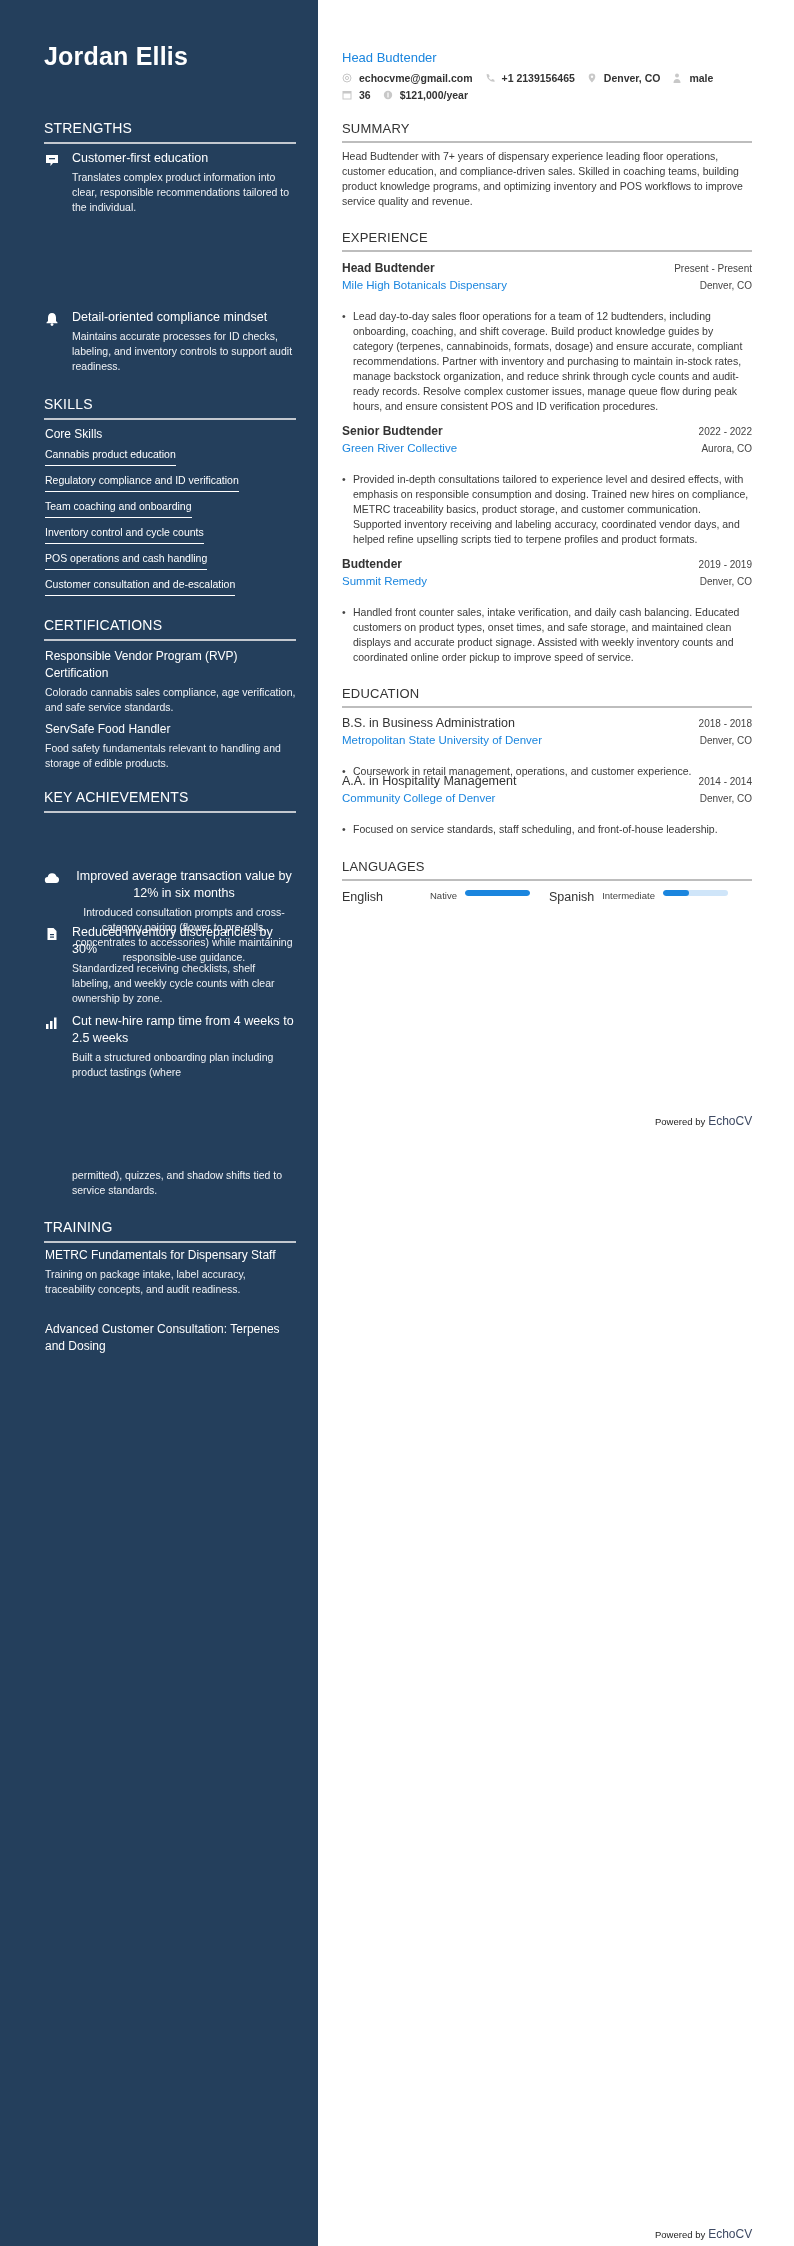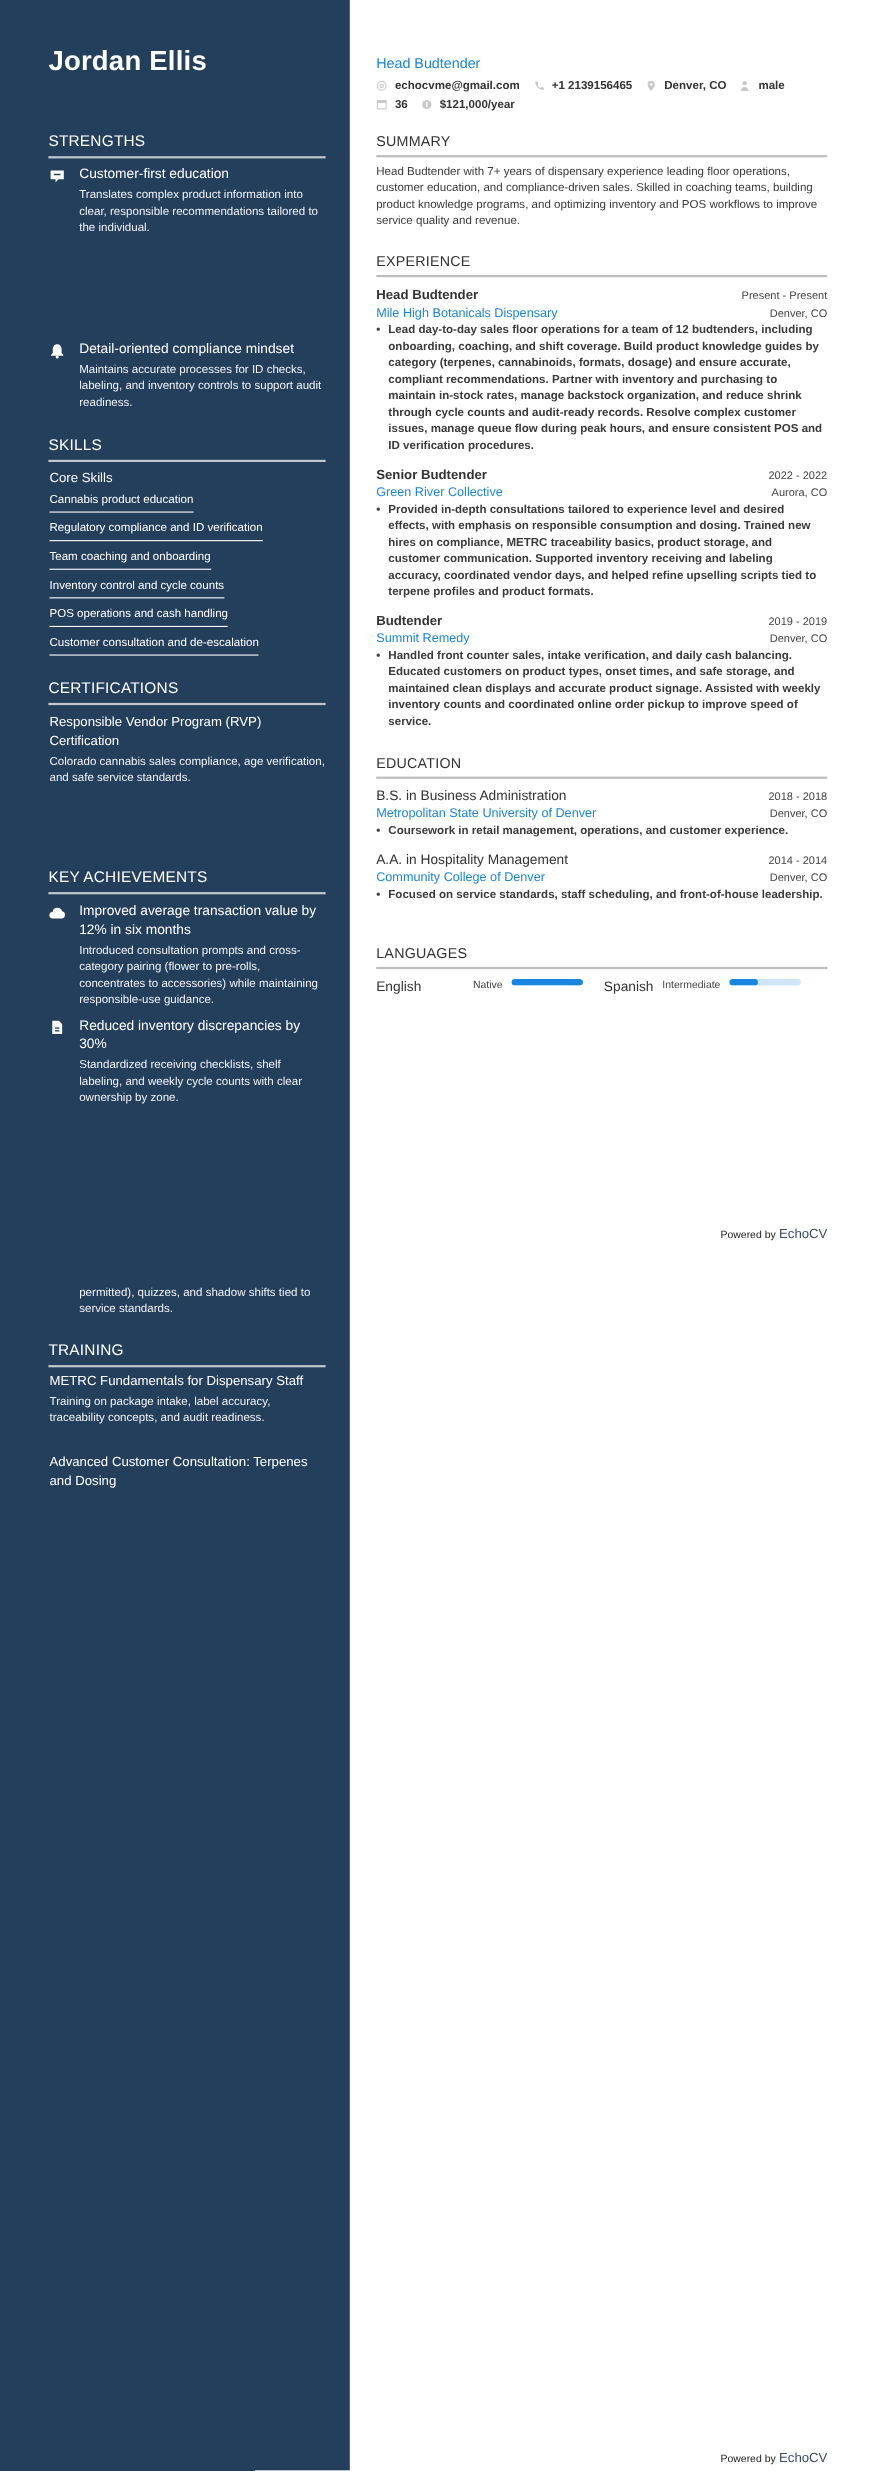--- a/index.html
+++ b/index.html
@@ -34,21 +34,21 @@
   .para { position: absolute; left: 342px; width: 410px; font-size: 10.5px; line-height: 15px; color: #3a3a3a; }
 
   .entry { position: absolute; left: 342px; width: 410px; }
   .entry .r1 { display: flex; justify-content: space-between; align-items: baseline; }
   .entry .title { font-size: 12px; font-weight: bold; color: #333; }
   .entry .title.light { font-weight: normal; font-size: 12.5px; }
   .entry .date { font-size: 10px; color: #444; }
   .entry .r2 { display: flex; justify-content: space-between; align-items: baseline; margin-top: 4px; }
   .entry .org { font-size: 11.5px; color: #1a85de; }
   .entry .loc { font-size: 10px; color: #444; }
-  .entry ul { list-style: none; margin-top: 2px; font-weight: bold; }
+  .entry ul { list-style: none; margin-top: 18px; }
   .entry li { position: relative; padding-left: 11px; font-size: 10.5px; line-height: 15px; color: #3a3a3a; }
   .entry li::before { content: "•"; position: absolute; left: 0; top: 0; color: #444; }
 
   .langs { position: absolute; left: 342px; top: 890px; width: 410px; display: flex; align-items: center; }
   .lang { display: flex; }
   .lang .ln { font-size: 12.5px; color: #333; }
   .lang .lv { font-size: 9.5px; color: #444; margin-right: 8px; }
   .bar { height: 6px; border-radius: 3px; background: #cfe5f9; overflow: hidden; }
   .bar .fill { height: 100%; background: #1a85de; border-radius: 3px; }
 
@@ -87,37 +87,50 @@
   <div class="skill" style="top:500px;">Team coaching and onboarding</div>
   <div class="skill" style="top:526px;">Inventory control and cycle counts</div>
   <div class="skill" style="top:552px;">POS operations and cash handling</div>
   <div class="skill" style="top:578px;">Customer consultation and de-escalation</div>
 
   <div class="s-heading" style="top:617px;">CERTIFICATIONS</div>
   <div class="cert" style="top:648px;">
     <div class="t">Responsible Vendor Program (RVP) Certification</div>
     <div class="d">Colorado cannabis sales compliance, age verification, and safe service standards.</div>
   </div>
+  <div class="cert" style="top:721px;">
+    <div class="t">ServSafe Food Handler</div>
+    <div class="d">Food safety fundamentals relevant to handling and storage of edible products.</div>
+  </div>
 
   <div class="s-heading" style="top:789px;">KEY ACHIEVEMENTS</div>
-  <div class="icon-item" style="top:820px;">
+  <div class="icon-item" style="top:868px;text-align:center;">
     <svg class="ic" viewBox="0 0 16 16">
         <path d="M4 13a3 3 0 0 1-.3-6A4.5 4.5 0 0 1 12.5 6.5 3.3 3.3 0 0 1 12 13z" fill="#fff"></path>
       </svg>
     <div class="t">Improved average transaction value by 12% in six months</div>
     <div class="d">Introduced consultation prompts and cross-category pairing (flower to pre-rolls, concentrates to accessories) while maintaining responsible-use guidance.</div>
   </div>
   <div class="icon-item" style="top:924px;">
     <svg class="ic" viewBox="0 0 16 16">
         <path d="M3.5 2h6l3 3v9h-9z" fill="#fff"></path>
         <rect x="6" y="8" width="4" height="1.2" fill="#243f5c"></rect>
         <rect x="6" y="10.5" width="4" height="1.2" fill="#243f5c"></rect>
       </svg>
     <div class="t">Reduced inventory discrepancies by 30%</div>
     <div class="d">Standardized receiving checklists, shelf labeling, and weekly cycle counts with clear ownership by zone.</div>
+  </div>
+  <div class="icon-item" style="top:1013px;">
+    <svg class="ic" viewBox="0 0 16 16">
+        <rect x="2" y="9" width="2.5" height="5" fill="#fff"></rect>
+        <rect x="6" y="6" width="2.5" height="8" fill="#fff"></rect>
+        <rect x="10" y="2.5" width="2.5" height="11.5" fill="#fff"></rect>
+      </svg>
+    <div class="t">Cut new-hire ramp time from 4 weeks to 2.5 weeks</div>
+    <div class="d">Built a structured onboarding plan including product tastings (where</div>
   </div>
   <div class="icon-item" style="top:1168px;">
     <div class="d" style="margin-top:0;">permitted), quizzes, and shadow shifts tied to service standards.</div>
   </div>
 
   <div class="s-heading" style="top:1219px;">TRAINING</div>
   <div class="cert" style="top:1247px;">
     <div class="t">METRC Fundamentals for Dispensary Staff</div>
     <div class="d">Training on package intake, label accuracy, traceability concepts, and audit readiness.</div>
   </div>

